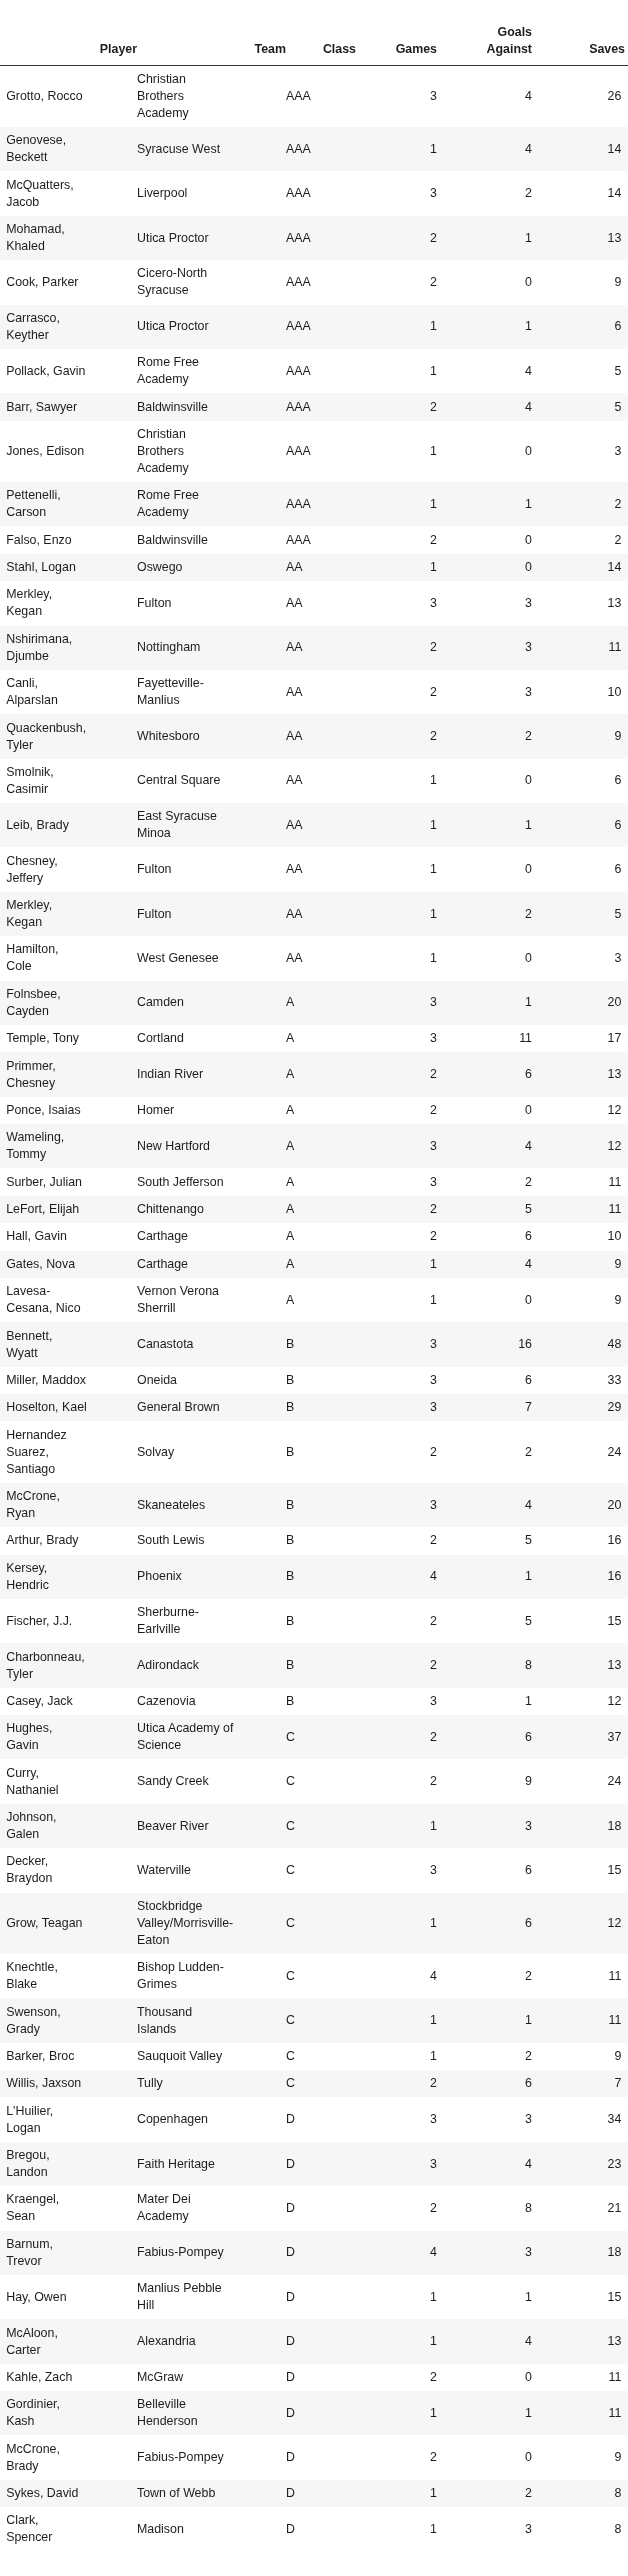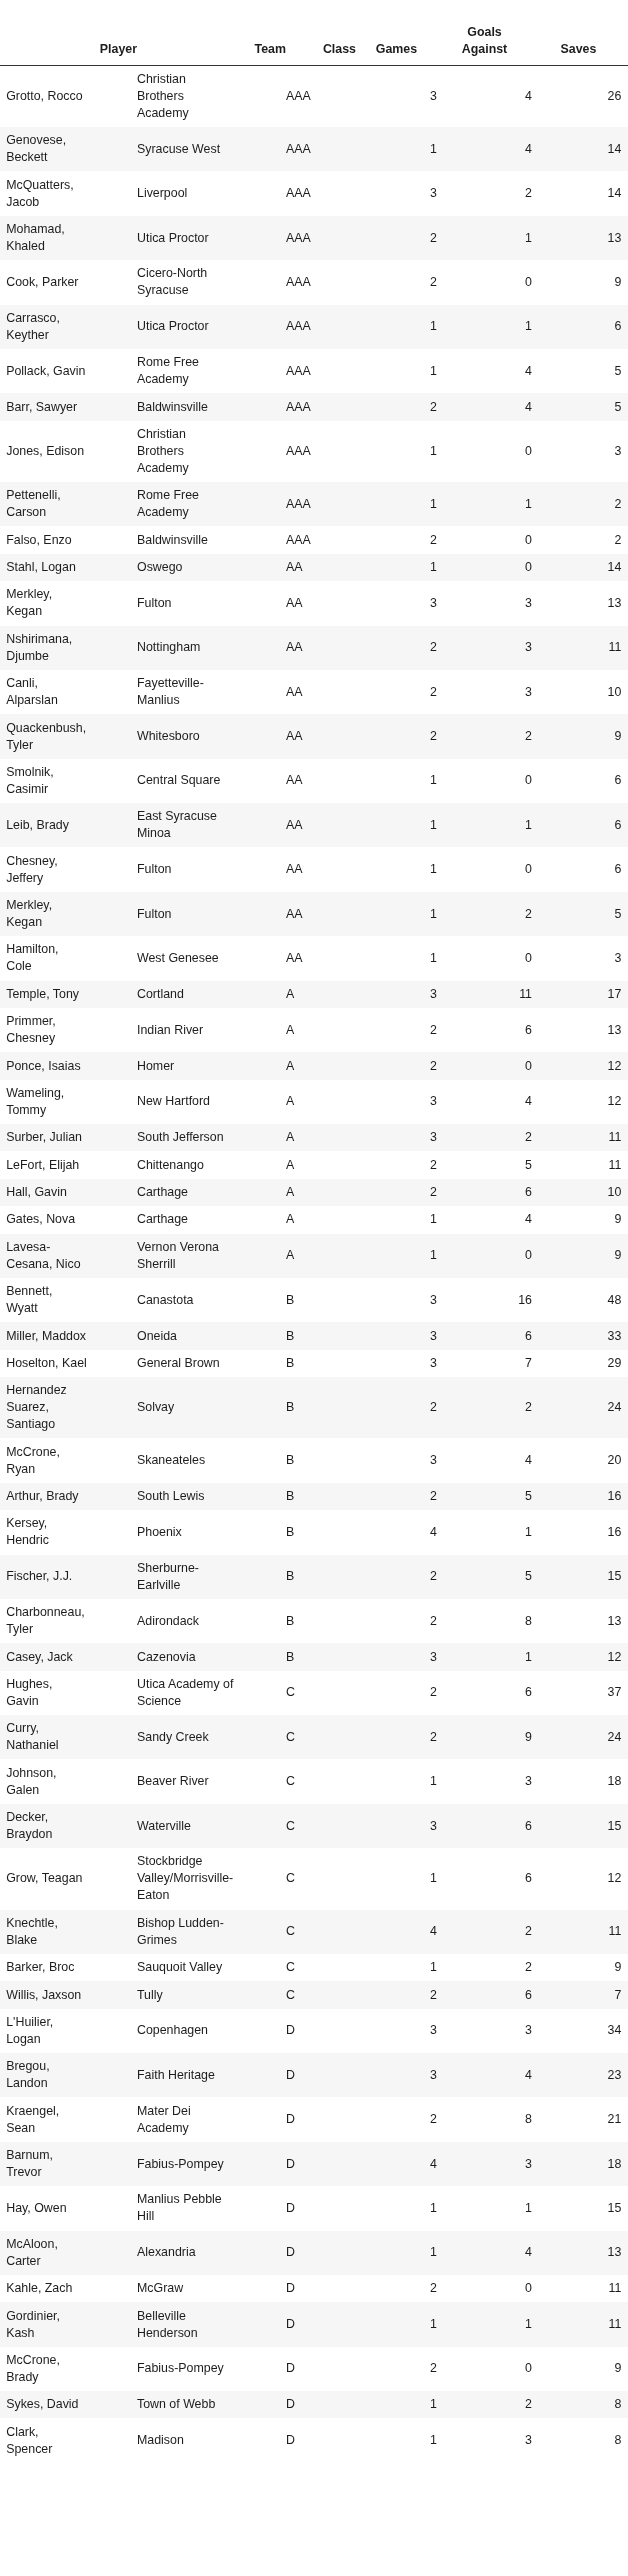--- a/index.html
+++ b/index.html
@@ -30,21 +30,21 @@
 
   thead th {
     font-weight: bold;
     text-align: right;
     vertical-align: bottom;
     padding: 24px 0 6.7px 0;
     border-bottom: 1.5px solid #333333;
     white-space: pre-line;
     box-sizing: border-box;
   }
-  thead th.num { text-align: center; }
+  thead th.num { text-align: right; }
   thead th.h-player { padding-left: 6.2px; }
   thead th.h-saves  { padding-right: 4px; }
 
   tbody td {
     vertical-align: middle;
     padding: 5.2px 0;
     box-sizing: border-box;
     overflow-wrap: normal;
   }
   tbody td.cell-player { padding-left: 6.2px; padding-right: 50px; }
@@ -242,20 +242,28 @@
     </tr>
         <tr>
       <td class="cell-player">Hamilton, Cole</td>
       <td class="cell-team">West Genesee</td>
       <td class="cell-class">AA</td>
       <td class="num cell-games">1</td>
       <td class="num cell-ga">0</td>
       <td class="num cell-saves">3</td>
     </tr>
         <tr>
+      <td class="cell-player">Folnsbee, Cayden</td>
+      <td class="cell-team">Camden</td>
+      <td class="cell-class">A</td>
+      <td class="num cell-games">3</td>
+      <td class="num cell-ga">1</td>
+      <td class="num cell-saves">20</td>
+    </tr>
+        <tr>
       <td class="cell-player">Temple, Tony</td>
       <td class="cell-team">Cortland</td>
       <td class="cell-class">A</td>
       <td class="num cell-games">3</td>
       <td class="num cell-ga">11</td>
       <td class="num cell-saves">17</td>
     </tr>
         <tr>
       <td class="cell-player">Primmer, Chesney</td>
       <td class="cell-team">Indian River</td>
@@ -442,20 +450,28 @@
     </tr>
         <tr>
       <td class="cell-player">Knechtle, Blake</td>
       <td class="cell-team">Bishop Ludden-Grimes</td>
       <td class="cell-class">C</td>
       <td class="num cell-games">4</td>
       <td class="num cell-ga">2</td>
       <td class="num cell-saves">11</td>
     </tr>
         <tr>
+      <td class="cell-player">Swenson, Grady</td>
+      <td class="cell-team">Thousand Islands</td>
+      <td class="cell-class">C</td>
+      <td class="num cell-games">1</td>
+      <td class="num cell-ga">1</td>
+      <td class="num cell-saves">11</td>
+    </tr>
+        <tr>
       <td class="cell-player">Barker, Broc</td>
       <td class="cell-team">Sauquoit Valley</td>
       <td class="cell-class">C</td>
       <td class="num cell-games">1</td>
       <td class="num cell-ga">2</td>
       <td class="num cell-saves">9</td>
     </tr>
         <tr>
       <td class="cell-player">Willis, Jaxson</td>
       <td class="cell-team">Tully</td>

